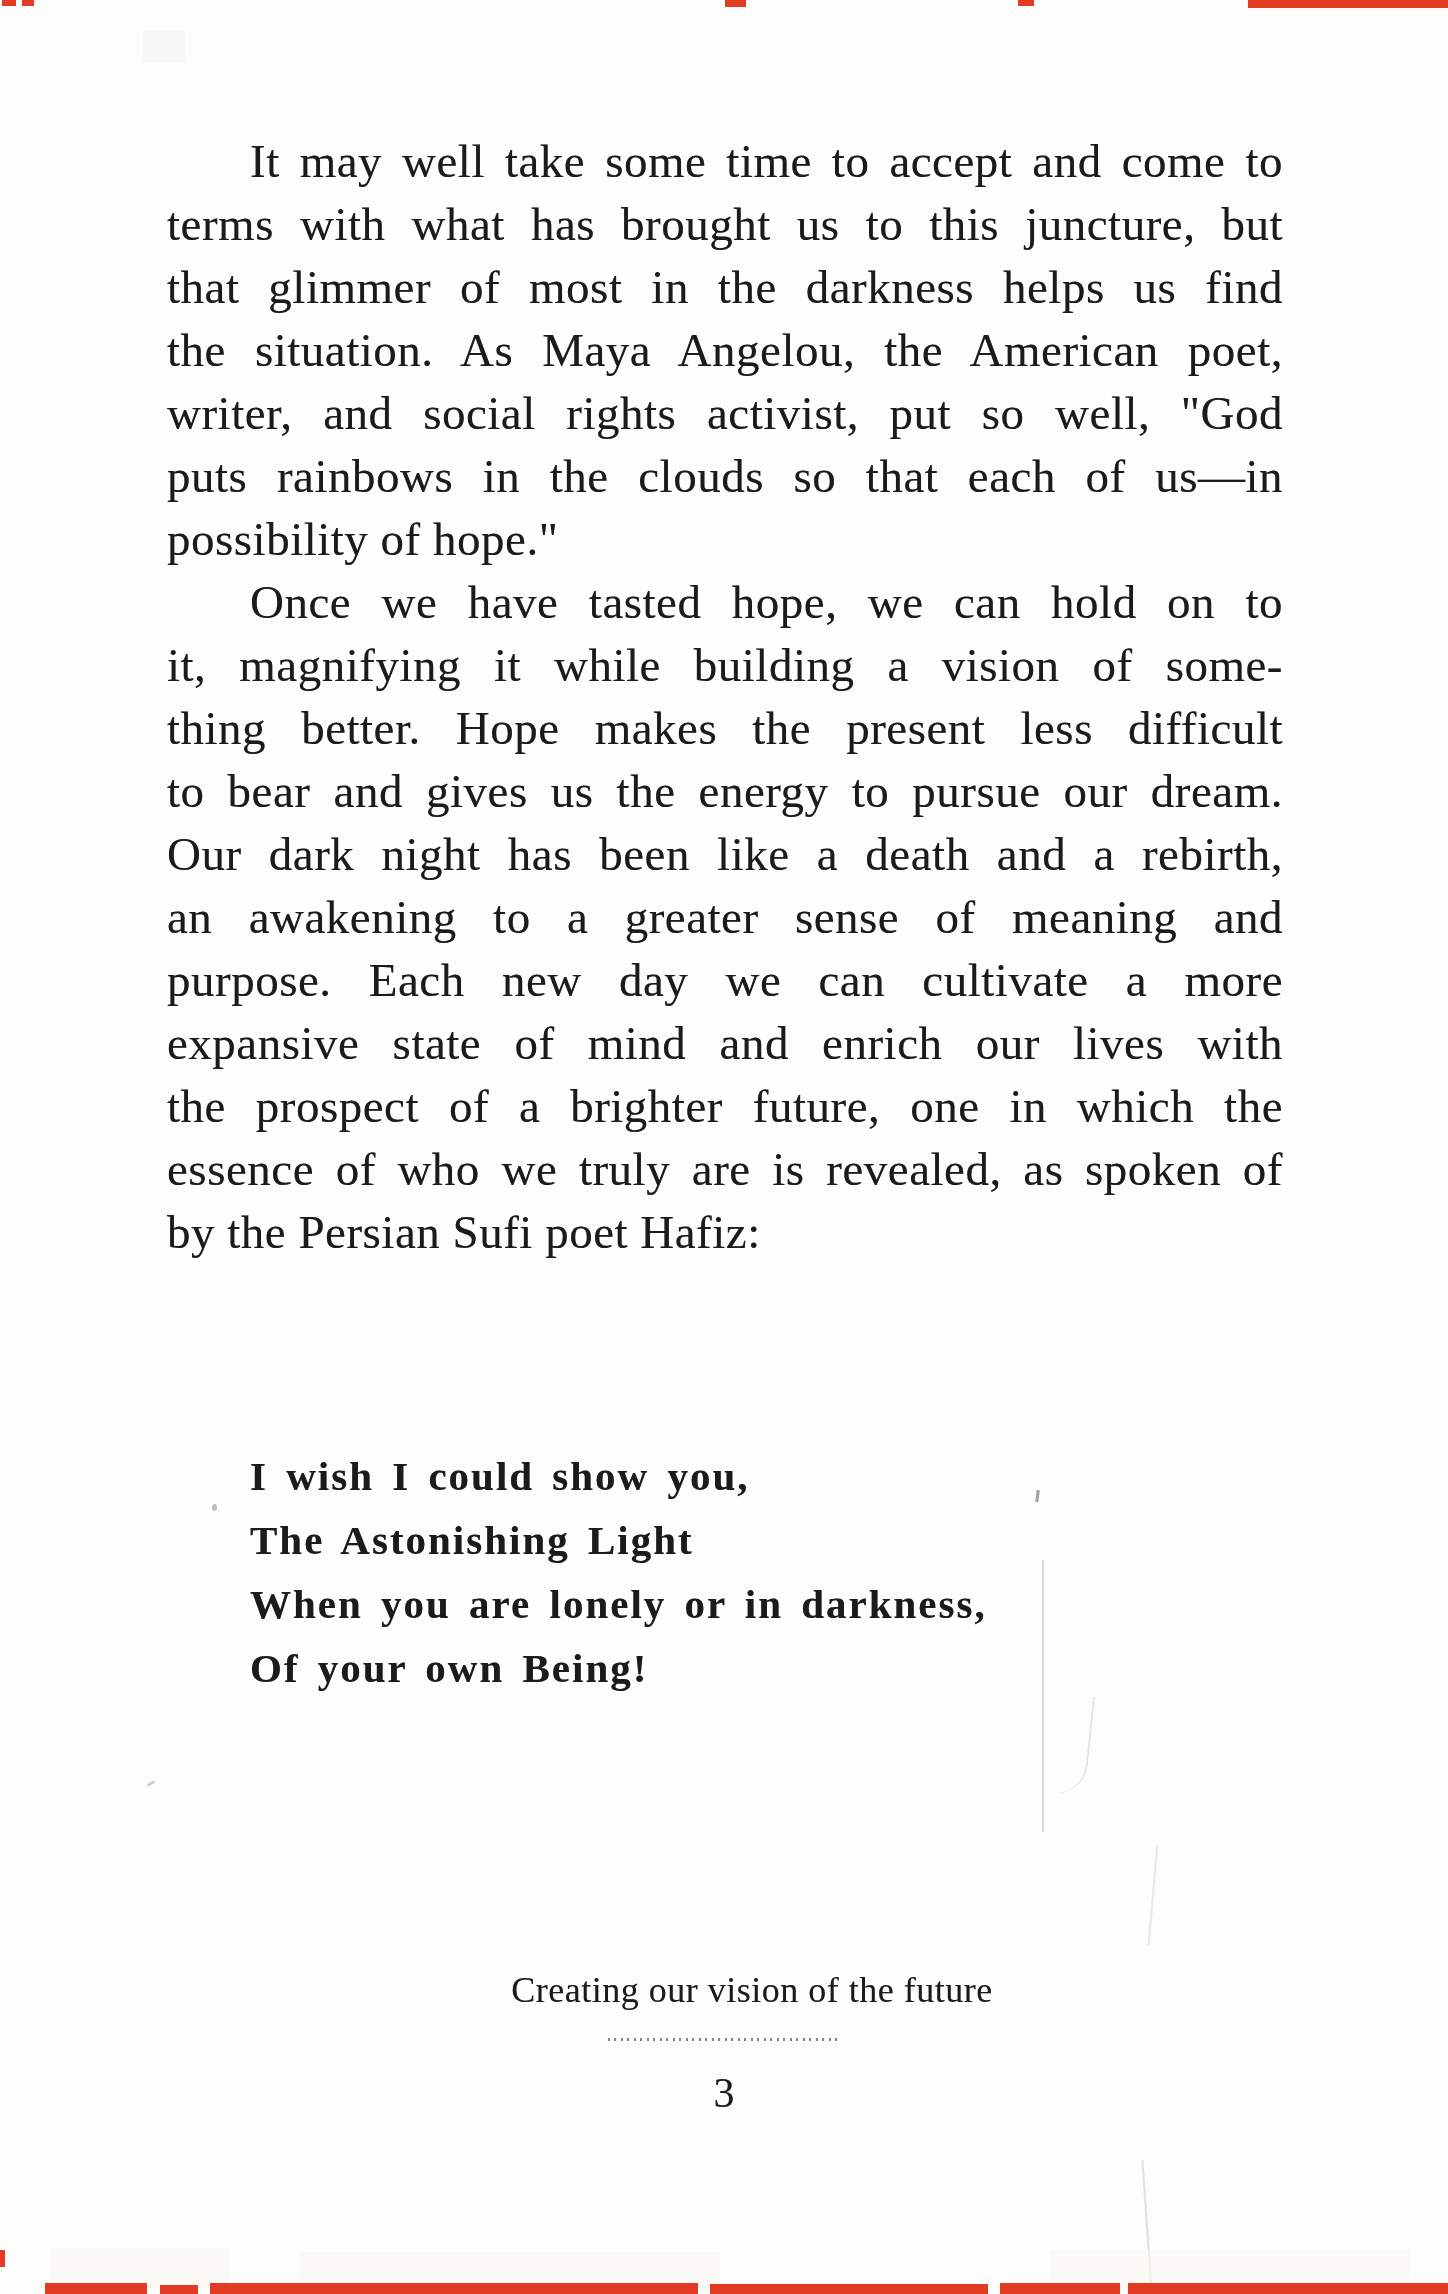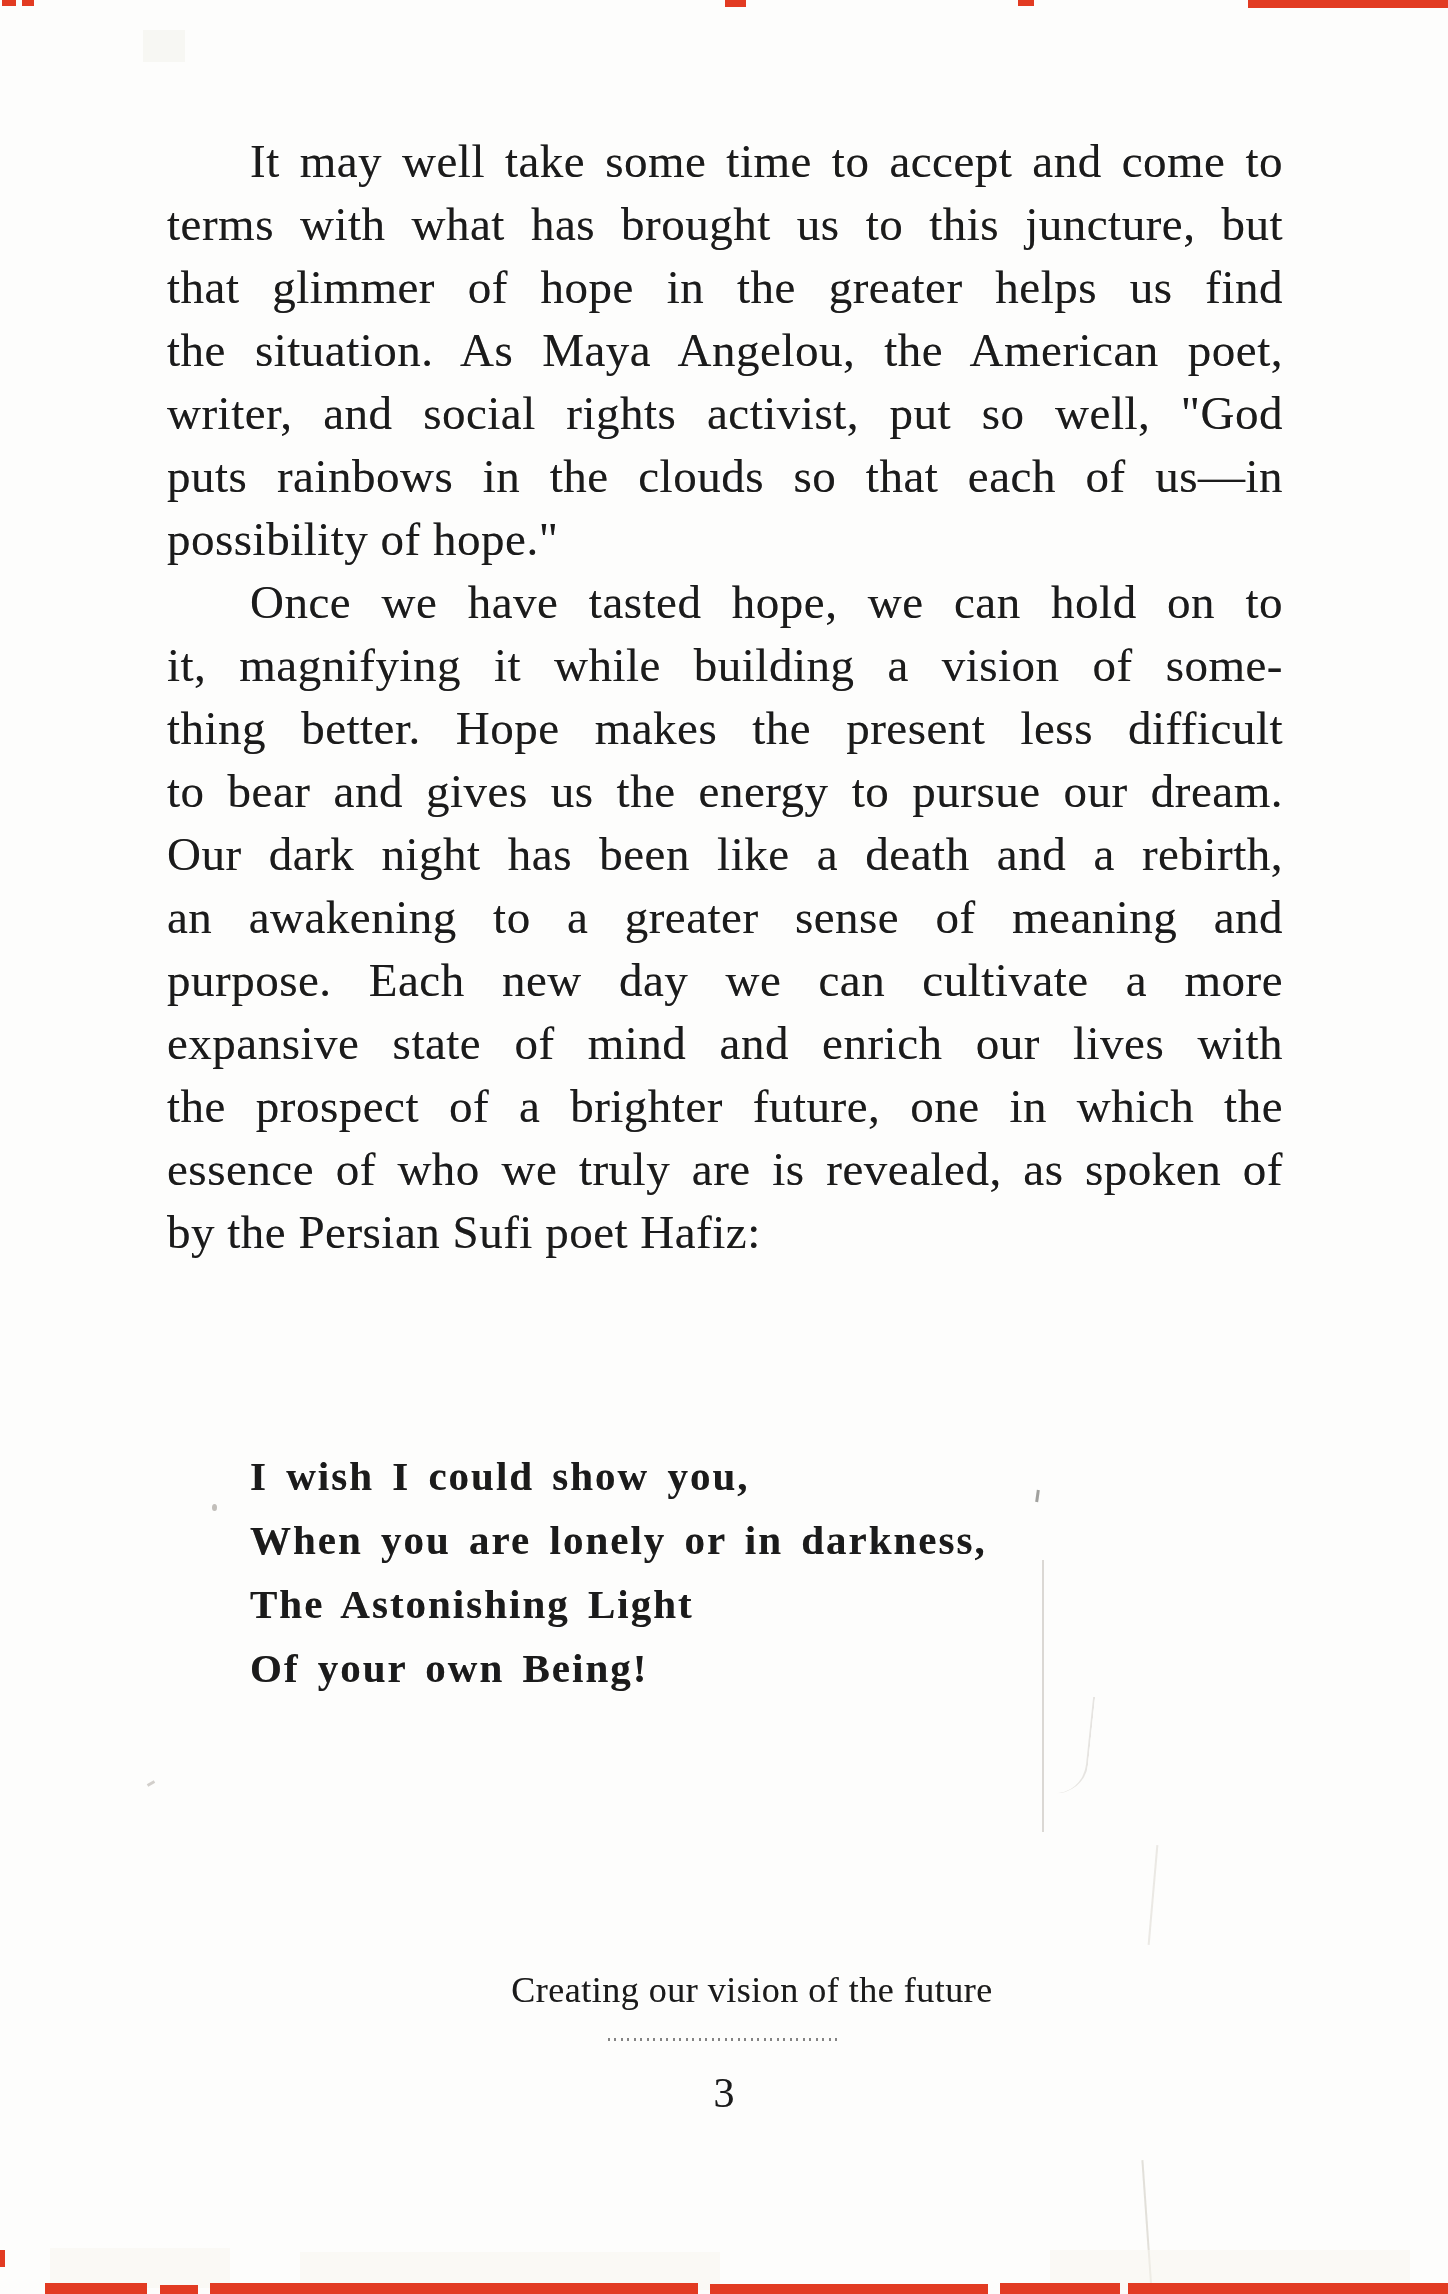--- a/index.html
+++ b/index.html
@@ -89,43 +89,43 @@
   .shade{position:absolute;background:#f8f6ee;opacity:0.55;}
 </style>
 </head>
 <body>
 
 <div class="page">
 
   <div class="bodyblock">
     <div class="bline indent">It may well take some time to accept and come to</div>
     <div class="bline">terms with what has brought us to this juncture, but</div>
-    <div class="bline">that glimmer of hope in the greater helps us find</div>
+    <div class="bline">that glimmer of most in the darkness helps us find</div>
     <div class="bline">the situation. As Maya Angelou, the American poet,</div>
     <div class="bline">writer, and social rights activist, put so well, "God</div>
     <div class="bline">puts rainbows in the clouds so that each of us—in</div>
     <div class="bline paraend">possibility of hope."</div>
 
     <div class="bline indent">Once we have tasted hope, we can hold on to</div>
     <div class="bline">it, magnifying it while building a vision of some-</div>
     <div class="bline">thing better. Hope makes the present less difficult</div>
     <div class="bline">to bear and gives us the energy to pursue our dream.</div>
     <div class="bline">Our dark night has been like a death and a rebirth,</div>
     <div class="bline">an awakening to a greater sense of meaning and</div>
     <div class="bline">purpose. Each new day we can cultivate a more</div>
     <div class="bline">expansive state of mind and enrich our lives with</div>
     <div class="bline">the prospect of a brighter future, one in which the</div>
     <div class="bline">essence of who we truly are is revealed, as spoken of</div>
     <div class="bline paraend">by the Persian Sufi poet Hafiz:</div>
   </div>
 
   <div class="poemblock">
     <div class="pline">I wish I could show you,</div>
+    <div class="pline">The Astonishing Light</div>
     <div class="pline">When you are lonely or in darkness,</div>
-    <div class="pline">The Astonishing Light</div>
     <div class="pline">Of your own Being!</div>
   </div>
 
   <div class="runtitle">Creating our vision of the future</div>
   <div class="dotrule"></div>
   <div class="pagenum">3</div>
 
   <div class="patch-tl"></div>
   <div class="crease"></div>
   <div class="creasehook"></div>

